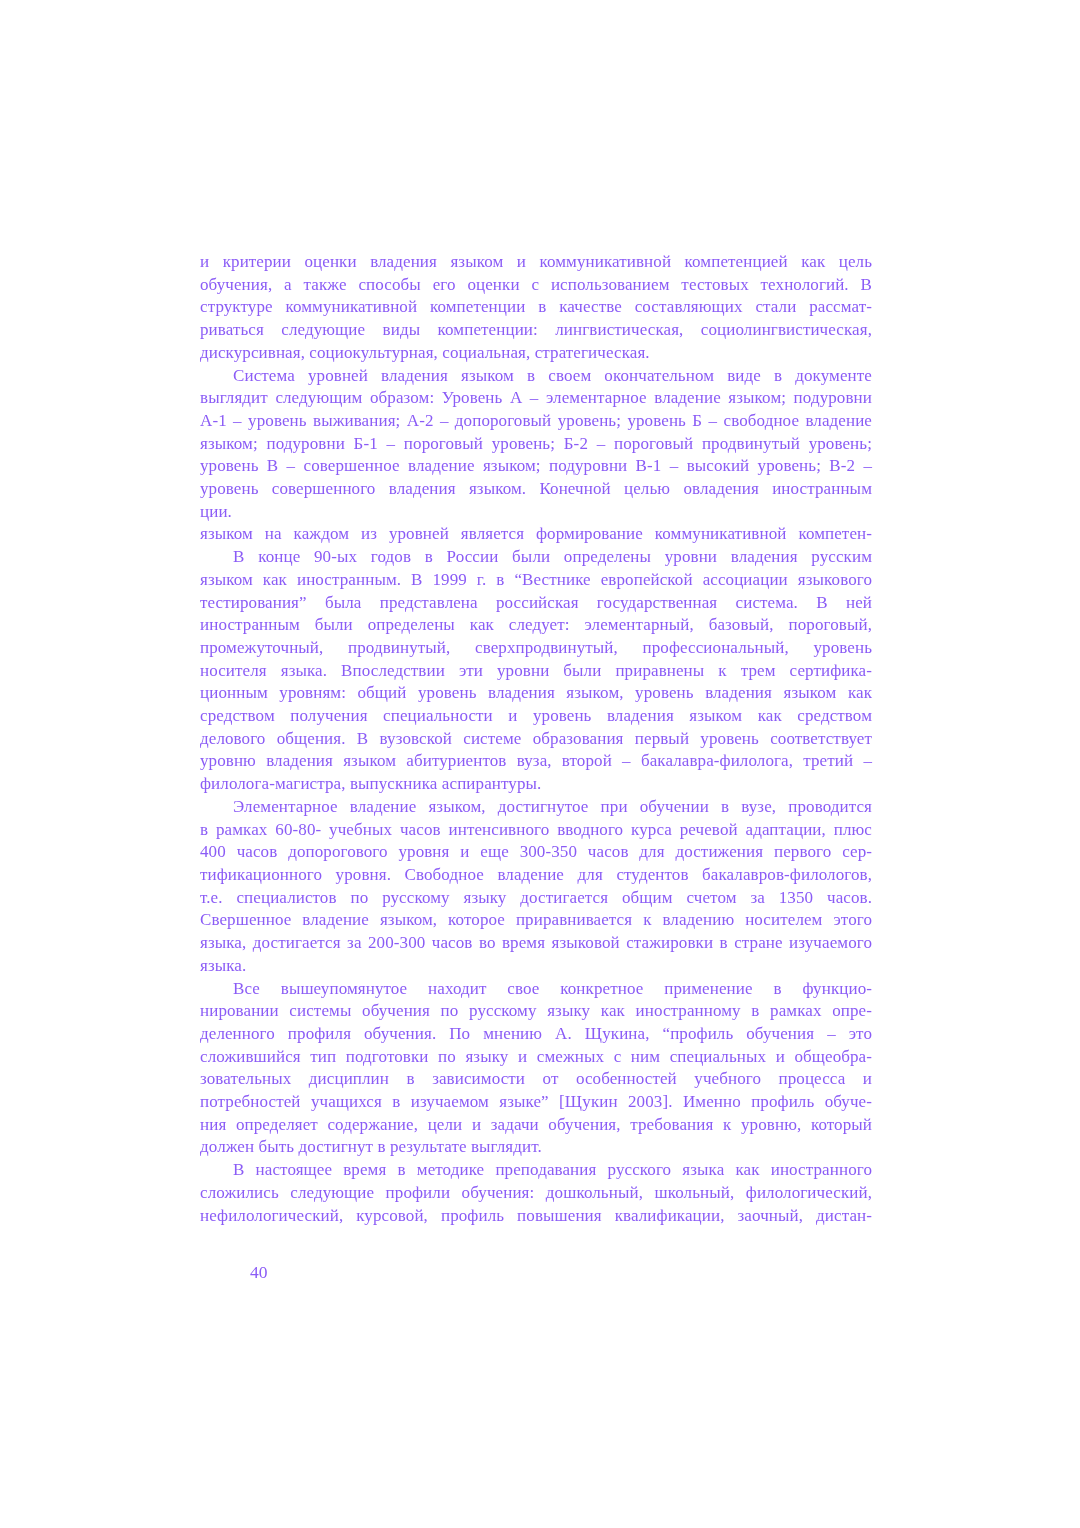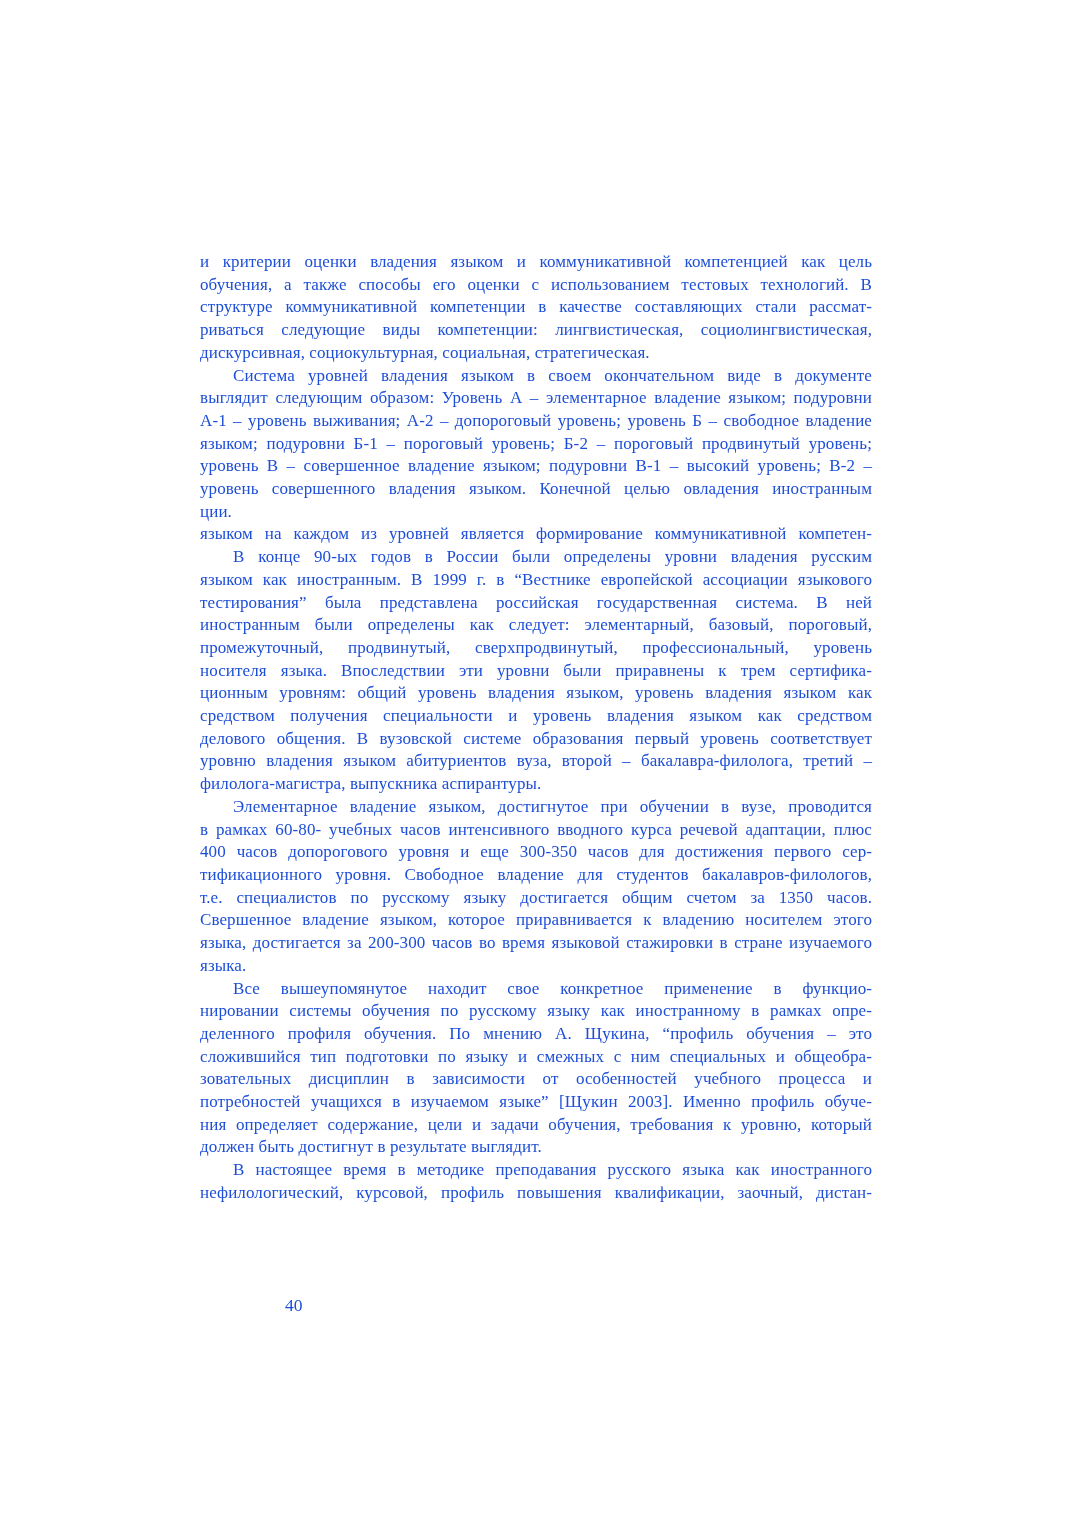--- a/index.html
+++ b/index.html
@@ -6,21 +6,21 @@
     margin: 0;
     padding: 0;
     background: #ffffff;
   }
   .page {
     position: relative;
     width: 1080px;
     height: 1344px;
     background: #ffffff;
     font-family: "Liberation Serif", "DejaVu Serif", serif;
-    color: #1d4ed8;
+    color: #8b5cf6;
     overflow: hidden;
   }
   .text-block {
     position: absolute;
     left: 200px;
     top: 251px;
     width: 672px;
   }
   .paragraph {
     margin: 0;
@@ -35,24 +35,23 @@
   }
   .line.para-end {
     text-align-last: left;
   }
   .line.indent {
     text-indent: 33px;
   }
   .page-number {
     position: absolute;
     left: 250px;
-    top: 1294px;
+    top: 1261px;
     font-size: 17.5px;
     line-height: 22px;
-    margin-left: 35px;
   }
 </style>
 </head>
 <body>
 
 <div class="page">
   <div class="text-block" id="text-block">
       <div class="paragraph">
         <div class="line">и критерии оценки владения языком и коммуникативной компетенцией как цель</div>
         <div class="line">обучения, а также способы его оценки с использованием тестовых технологий. В</div>
@@ -98,17 +97,18 @@
         <div class="line">нировании системы обучения по русскому языку как иностранному в рамках опре-</div>
         <div class="line">деленного профиля обучения. По мнению А. Щукина, “профиль обучения – это</div>
         <div class="line">сложившийся тип подготовки по языку и смежных с ним специальных и общеобра-</div>
         <div class="line">зовательных дисциплин в зависимости от особенностей учебного процесса и</div>
         <div class="line">потребностей учащихся в изучаемом языке” [Щукин 2003]. Именно профиль обуче-</div>
         <div class="line">ния определяет содержание, цели и задачи обучения, требования к уровню, который</div>
         <div class="line para-end">должен быть достигнут в результате выглядит.</div>
       </div>
       <div class="paragraph">
         <div class="line indent">В настоящее время в методике преподавания русского языка как иностранного</div>
+        <div class="line">сложились следующие профили обучения: дошкольный, школьный, филологический,</div>
         <div class="line">нефилологический, курсовой, профиль повышения квалификации, заочный, дистан-</div>
       </div>
     </div>
   <div class="page-number">40</div>
 </div>
 
 </body></html>

